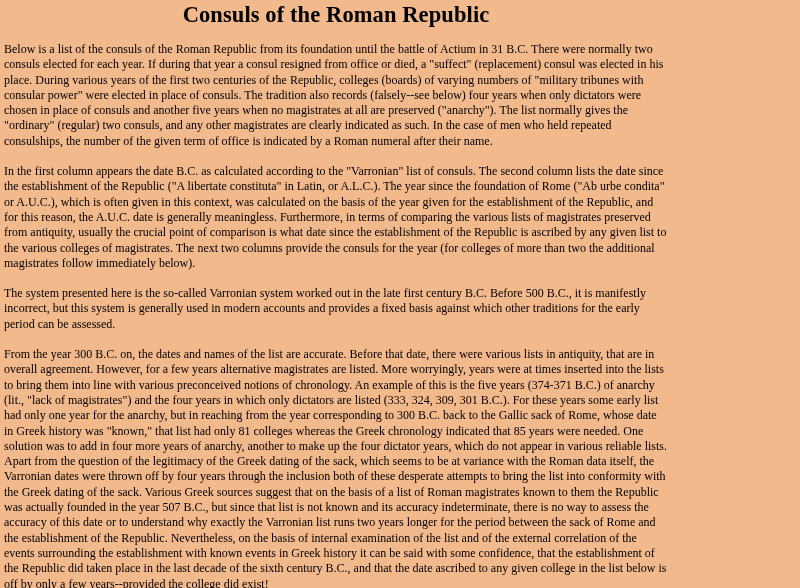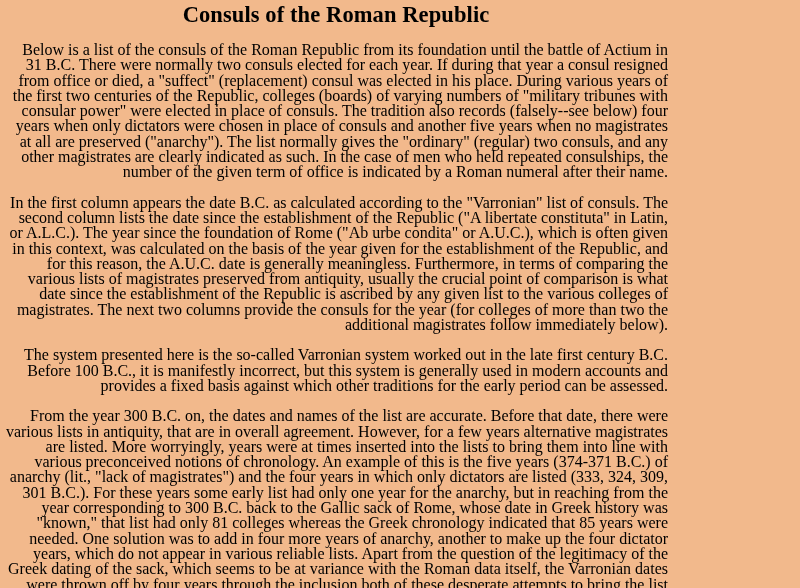--- a/index.html
+++ b/index.html
@@ -27,22 +27,22 @@
     line-height: 26px;
     font-weight: bold;
     text-align: center;
     margin: 2px 0 14px 0;
     padding: 0;
     letter-spacing: 0.1px;
   }
   p.body-para {
     margin: 0 0 15px 0;
     padding: 0;
-    text-align: right;
-    font-size: 16px;
+    text-align: left;
+    font-size: 12px;
     line-height: 15.3px;
   }
   p.body-para:last-child {
     margin-bottom: 0;
   }
   a.inline-link {
     color: #551a8b;
     text-decoration: underline;
     margin-top: 6px;
   }
@@ -51,19 +51,19 @@
 <body>
 
 <div class="page">
 
   <h1 class="page-title">Consuls of the Roman Republic</h1>
 
   <p class="body-para">Below is a list of the consuls of the Roman Republic from its foundation until the battle of Actium in 31 B.C. There were normally two consuls elected for each year. If during that year a consul resigned from office or died, a "suffect" (replacement) consul was elected in his place. During various years of the first two centuries of the Republic, colleges (boards) of varying numbers of "military tribunes with consular power" were elected in place of consuls. The tradition also records (falsely--see below) four years when only dictators were chosen in place of consuls and another five years when no magistrates at all are preserved ("anarchy"). The list normally gives the "ordinary" (regular) two consuls, and any other magistrates are clearly indicated as such. In the case of men who held repeated consulships, the number of the given term of office is indicated by a Roman numeral after their name.</p>
 
   <p class="body-para">In the first column appears the date B.C. as calculated according to the "Varronian" list of consuls. The second column lists the date since the establishment of the Republic ("A libertate constituta" in Latin, or A.L.C.). The year since the foundation of Rome ("Ab urbe condita" or A.U.C.), which is often given in this context, was calculated on the basis of the year given for the establishment of the Republic, and for this reason, the A.U.C. date is generally meaningless. Furthermore, in terms of comparing the various lists of magistrates preserved from antiquity, usually the crucial point of comparison is what date since the establishment of the Republic is ascribed by any given list to the various colleges of magistrates. The next two columns provide the consuls for the year (for colleges of more than two the additional magistrates follow immediately below).</p>
 
-  <p class="body-para">The system presented here is the so-called Varronian system worked out in the late first century B.C. Before 100 B.C., it is manifestly incorrect, but this system is generally used in modern accounts and provides a fixed basis against which other traditions for the early period can be assessed.</p>
+  <p class="body-para">The system presented here is the so-called Varronian system worked out in the late first century B.C. Before 500 B.C., it is manifestly incorrect, but this system is generally used in modern accounts and provides a fixed basis against which other traditions for the early period can be assessed.</p>
 
   <p class="body-para">From the year 300 B.C. on, the dates and names of the list are accurate. Before that date, there were various lists in antiquity, that are in overall agreement. However, for a few years alternative magistrates are listed. More worryingly, years were at times inserted into the lists to bring them into line with various preconceived notions of chronology. An example of this is the five years (374-371 B.C.) of anarchy (lit., "lack of magistrates") and the four years in which only dictators are listed (333, 324, 309, 301 B.C.). For these years some early list had only one year for the anarchy, but in reaching from the year corresponding to 300 B.C. back to the Gallic sack of Rome, whose date in Greek history was "known," that list had only 81 colleges whereas the Greek chronology indicated that 85 years were needed. One solution was to add in four more years of anarchy, another to make up the four dictator years, which do not appear in various reliable lists. Apart from the question of the legitimacy of the Greek dating of the sack, which seems to be at variance with the Roman data itself, the Varronian dates were thrown off by four years through the inclusion both of these desperate attempts to bring the list into conformity with the Greek dating of the sack. Various Greek sources suggest that on the basis of a list of Roman magistrates known to them the Republic was actually founded in the year 507 B.C., but since that list is not known and its accuracy indeterminate, there is no way to assess the accuracy of this date or to understand why exactly the Varronian list runs two years longer for the period between the sack of Rome and the establishment of the Republic. Nevertheless, on the basis of internal examination of the list and of the external correlation of the events surrounding the establishment with known events in Greek history it can be said with some confidence, that the establishment of the Republic did taken place in the last decade of the sixth century B.C., and that the date ascribed to any given college in the list below is off by only a few years--provided the college did exist!</p>
 
   <p class="body-para"><span>For more detail on the example of the early lists, see my discussion of </span><a class="inline-link" href="#">Early Roman Chronology</a><span>.</span></p>
 
 </div>
 
 </body></html>

